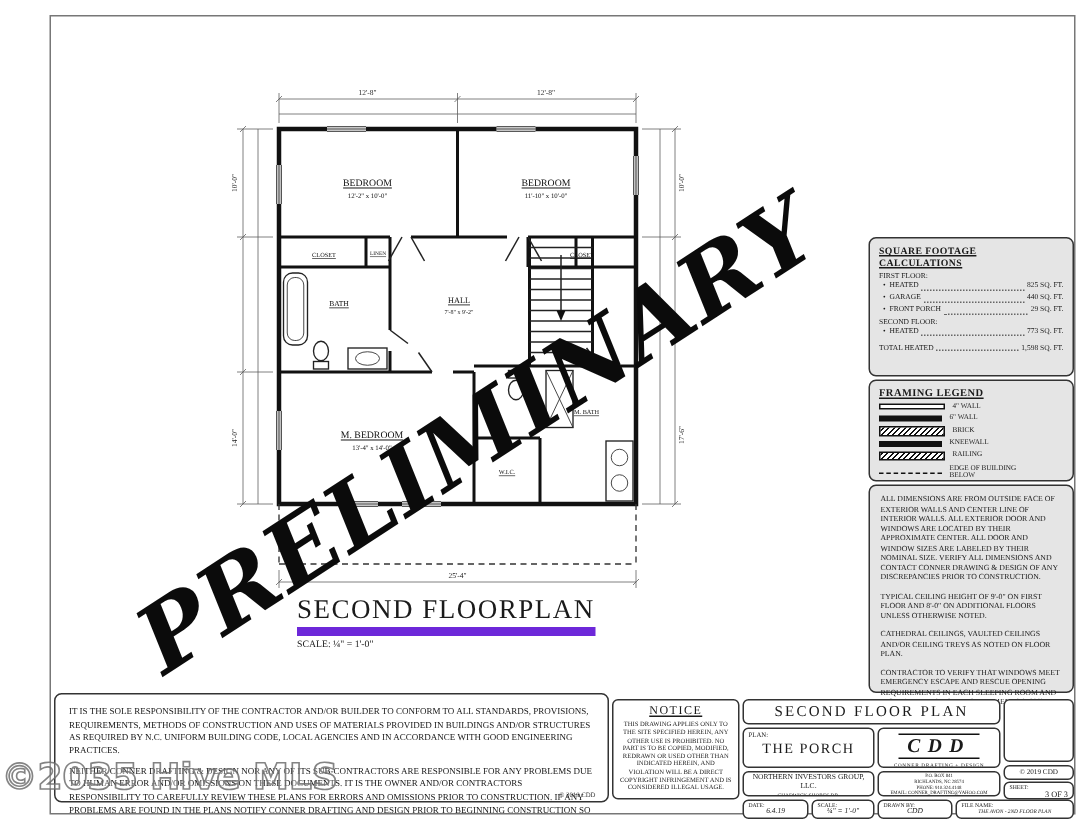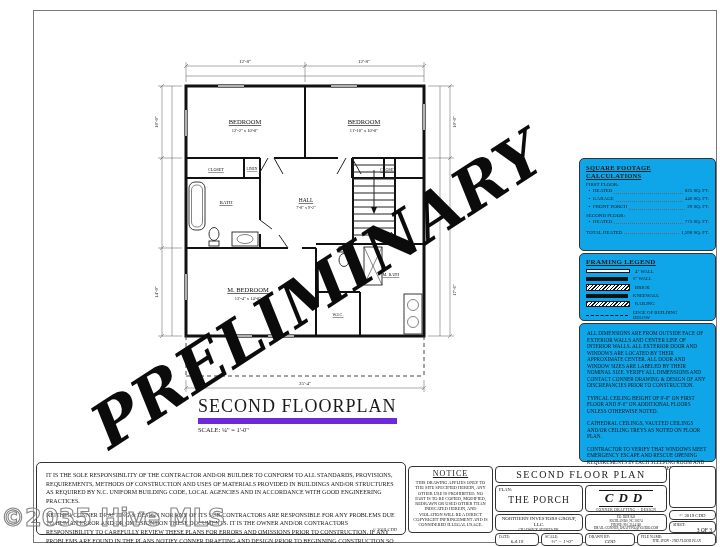--- a/index.html
+++ b/index.html
@@ -31,21 +31,21 @@
   
   #wm-preliminary{left:38px;top:253px;width:560px;text-align:center;
     font-family:"DejaVu Serif",serif;font-weight:bold;font-style:italic;
     font-size:62px;letter-spacing:1px;color:#0b0b0b;
     transform:rotate(-33deg);transform-origin:center center;z-index:50;white-space:nowrap;}
   #wm-hive{left:1px;top:504px;z-index:60;font-family:"DejaVu Sans",sans-serif;
     font-weight:bold;font-size:24px;color:rgba(255,255,255,0.25);
     -webkit-text-stroke:1.1px rgba(110,110,110,0.85);letter-spacing:0px;}
 
   
-  .panel-box{border:1px solid #333;border-radius:5px;background:#0ea5e9;box-sizing:border-box;}
+  .panel-box{border:1px solid #333;border-radius:5px;background:#e5e5e5;box-sizing:border-box;}
   #sqft-box{left:579px;top:158px;width:137px;height:93px;padding:5px 6px;}
   #sqft-title{font-size:6.5px;font-weight:bold;text-decoration:underline;letter-spacing:.3px;width:70px;line-height:1.25;}
   .sq-row{display:flex;align-items:flex-end;font-size:5px;line-height:1.35;margin-top:1px;}
   .sq-head{font-size:5px;margin-top:2px;}
   .sq-row .bu{width:7px;text-align:center;}
   .sq-row .lead{flex:1;border-bottom:1px dotted #666;margin:0 2px 1px 2px;height:1px;}
   .sq-total{display:flex;align-items:flex-end;font-size:5px;margin-top:5px;}
   .sq-total .lead{flex:1;border-bottom:1px dotted #666;margin:0 2px 1px 2px;height:1px;}
 
   #legend-box{left:579px;top:253px;width:137px;height:68px;padding:4px 6px;}

